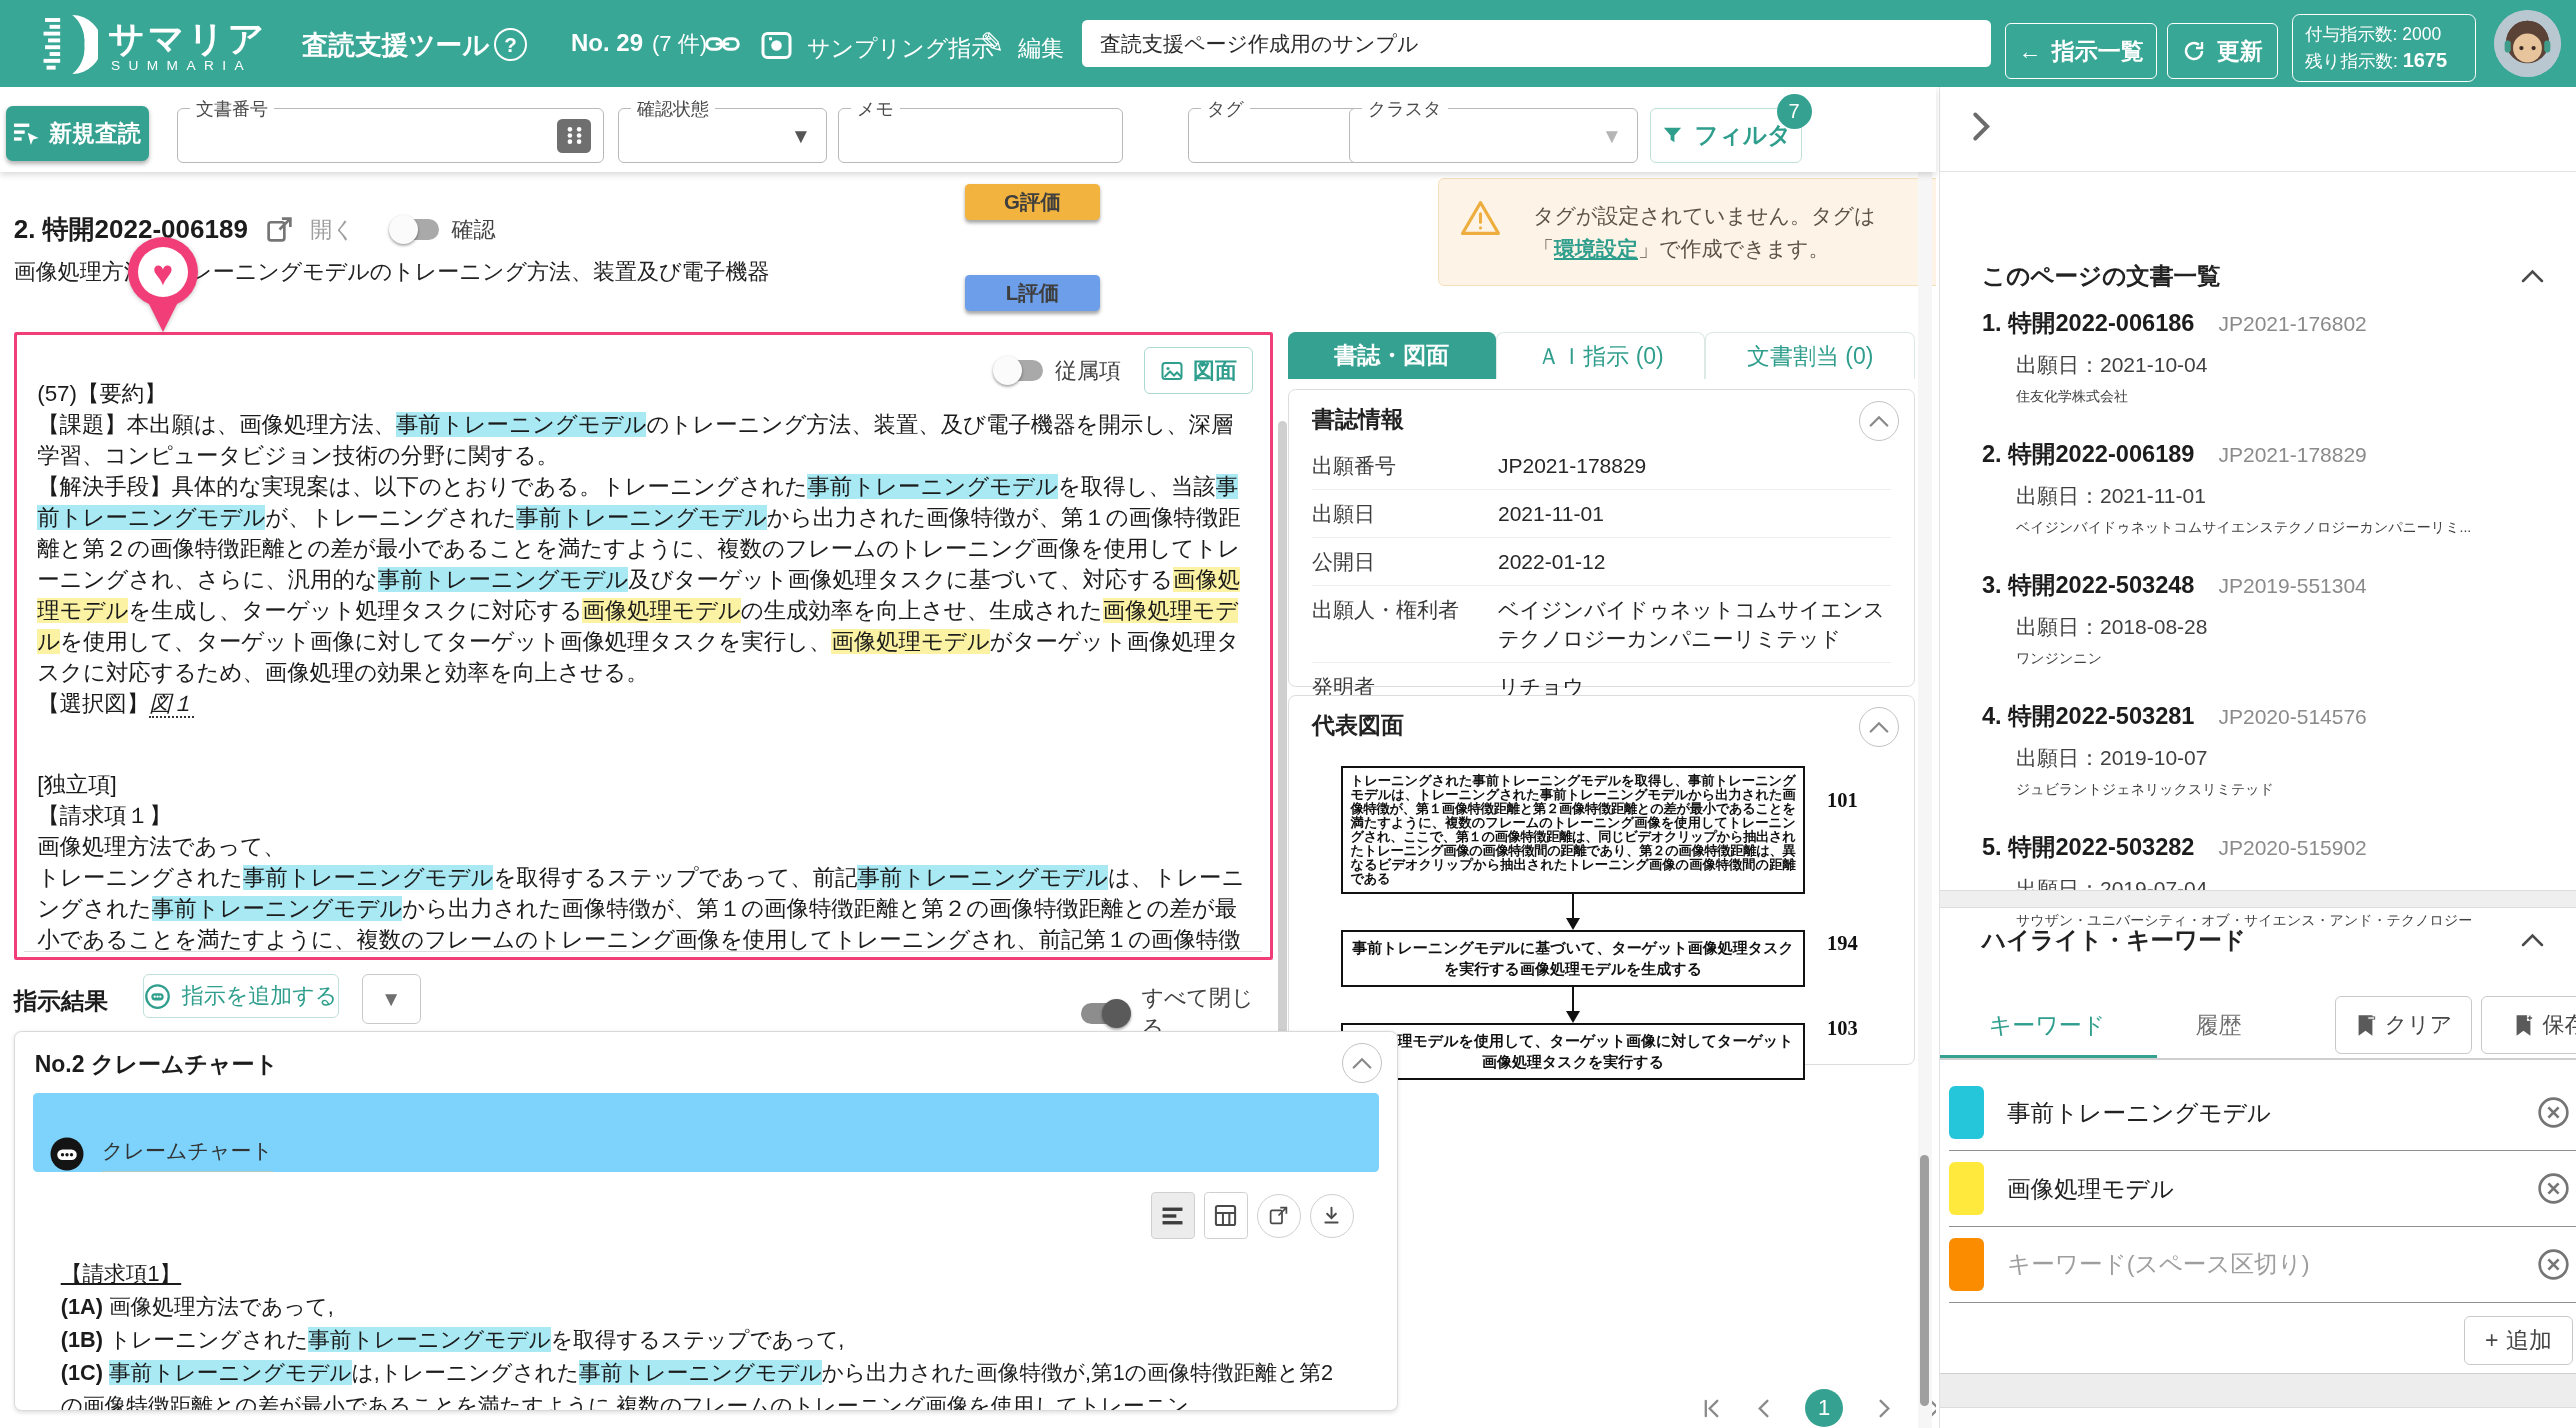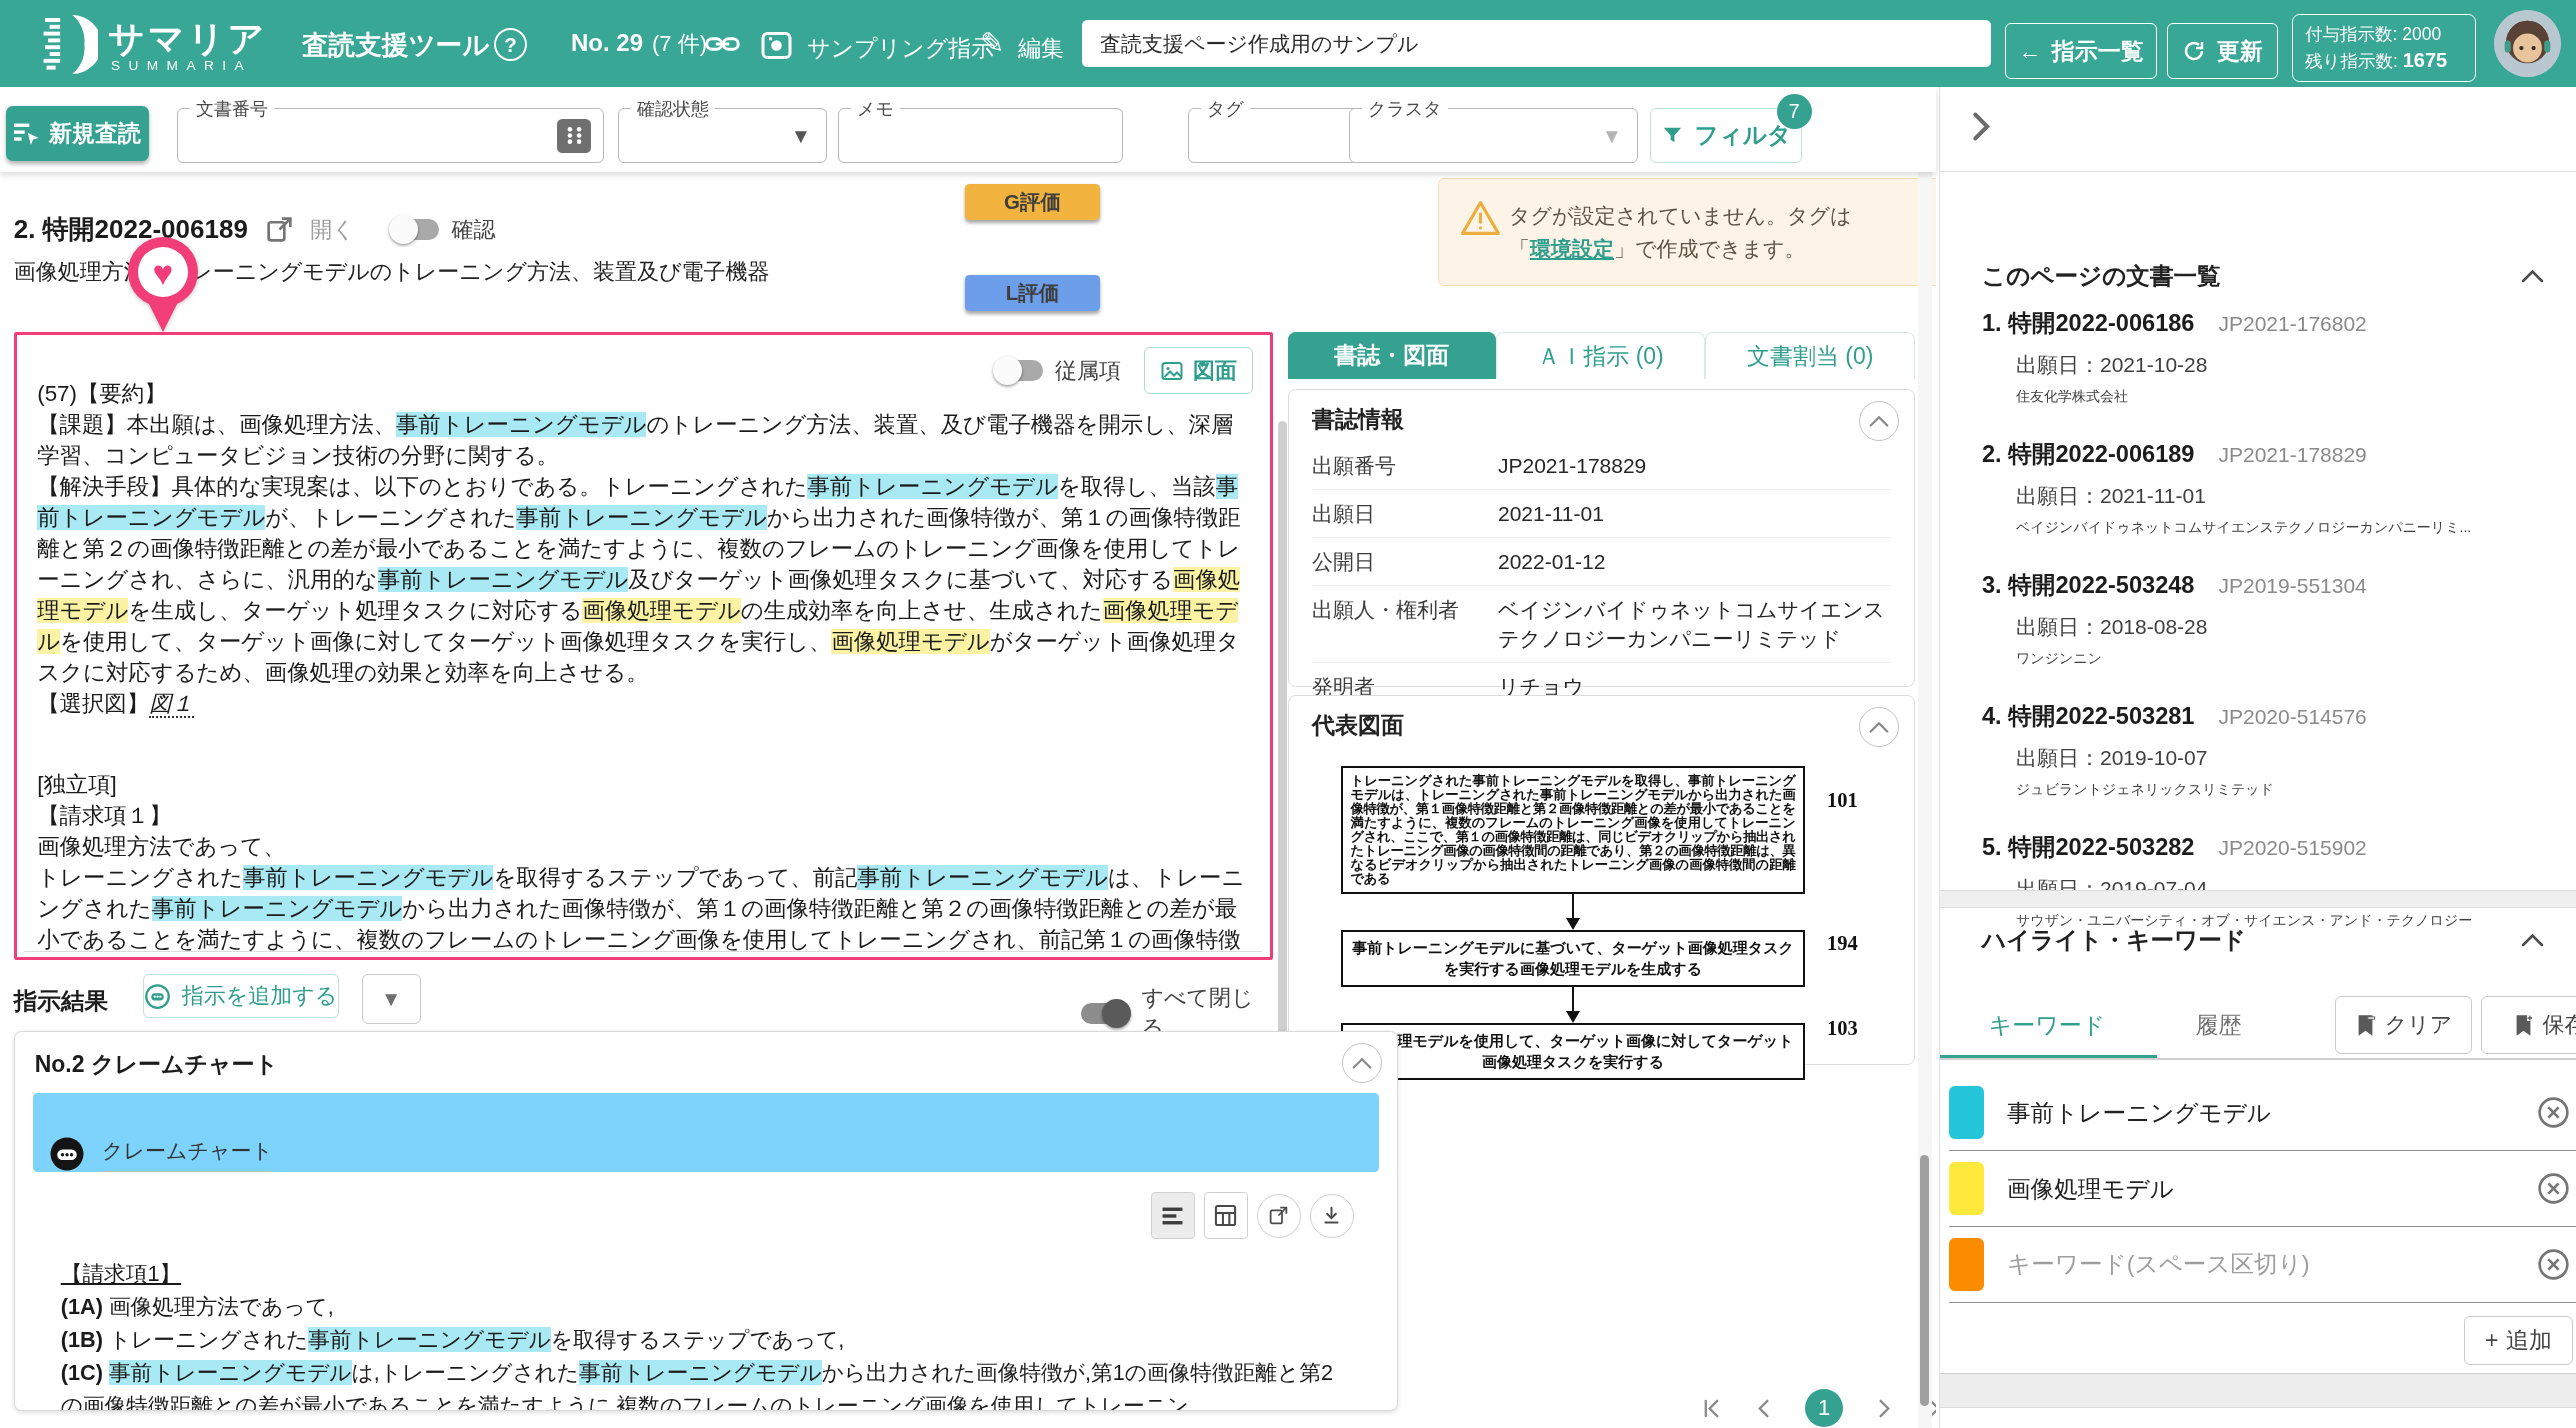--- a/index.html
+++ b/index.html
@@ -74,21 +74,21 @@
                   background:#fbfbfb; box-shadow:0 1.5px 3px rgba(0,0,0,.4); }
   .switch.on { background:#8d8d8d; }
   .switch.on .knob { left:auto; right:-3px; background:#5a5a5a; }
 
   .eval-btn { width:135px; height:36px; border:none; border-radius:4.6px; font-size:20.5px; font-weight:bold; color:#3e3e3e;
               display:flex; align-items:center; justify-content:center; box-shadow:0 2.3px 3.8px rgba(0,0,0,.35); font-family:inherit; }
   .eval-g { left:965px; top:12px; background:#f2b43f; }
   .eval-l { left:965px; top:103px; background:#6d9eea; }
 
   .warning-box { left:1438px; top:6px; width:510px; background:#fdf4e7; border:1.5px solid #f3e0bb; border-radius:6px;
-                 padding:20px 21px; display:flex; gap:8px; }
+                 padding:20px 21px; display:flex; gap:32px; }
   .warning-text { font-size:21px; line-height:33px; color:#5d5345; width:357px; }
   .seg-link { color:#2f9e8d; font-weight:bold; text-decoration:underline; }
 
   
   .pin { left:128px; top:65px; width:70px; height:116px; z-index:40; filter:drop-shadow(0 1.5px 2.3px rgba(0,0,0,.25)); }
   .pin-tail { position:absolute; left:16.7px; top:59px; width:0; height:0;
               border-left:18px solid transparent; border-right:18px solid transparent; border-top:36px solid #f23e78; }
   .pin-circle { position:absolute; left:0; top:0; width:70px; height:70px; border-radius:50%; background:#f23e78;
                 display:flex; align-items:center; justify-content:center; }
   .pin-inner { width:50px; height:50px; border-radius:50%; background:#fff; display:flex; align-items:center; justify-content:center; }
@@ -588,21 +588,21 @@
     <div class="sb-list-head">
       <span class="sb-sec-title">このページの文書一覧</span>
       <svg width="23" height="13.7" viewBox="0 0 26 16" fill="none" stroke="#4a4a4a" stroke-width="3" stroke-linecap="round">
           <path d="M2 14 L13 3 L24 14"></path>
         </svg>
     </div>
 
     <div class="sb-docs">
       <div class="sb-doc">
         <div class="d-head"><span>1. 特開2022-006186</span><span class="d-appno">JP2021-176802</span></div>
-        <div class="d-date">出願日：2021-10-28</div>
+        <div class="d-date">出願日：2021-10-04</div>
         <div class="d-applicant">住友化学株式会社</div>
       </div>
       <div class="sb-doc">
         <div class="d-head"><span>2. 特開2022-006189</span><span class="d-appno">JP2021-178829</span></div>
         <div class="d-date">出願日：2021-11-01</div>
         <div class="d-applicant">ベイジンバイドゥネットコムサイエンステクノロジーカンパニーリミ...</div>
       </div>
       <div class="sb-doc">
         <div class="d-head"><span>3. 特開2022-503248</span><span class="d-appno">JP2019-551304</span></div>
         <div class="d-date">出願日：2018-08-28</div>

